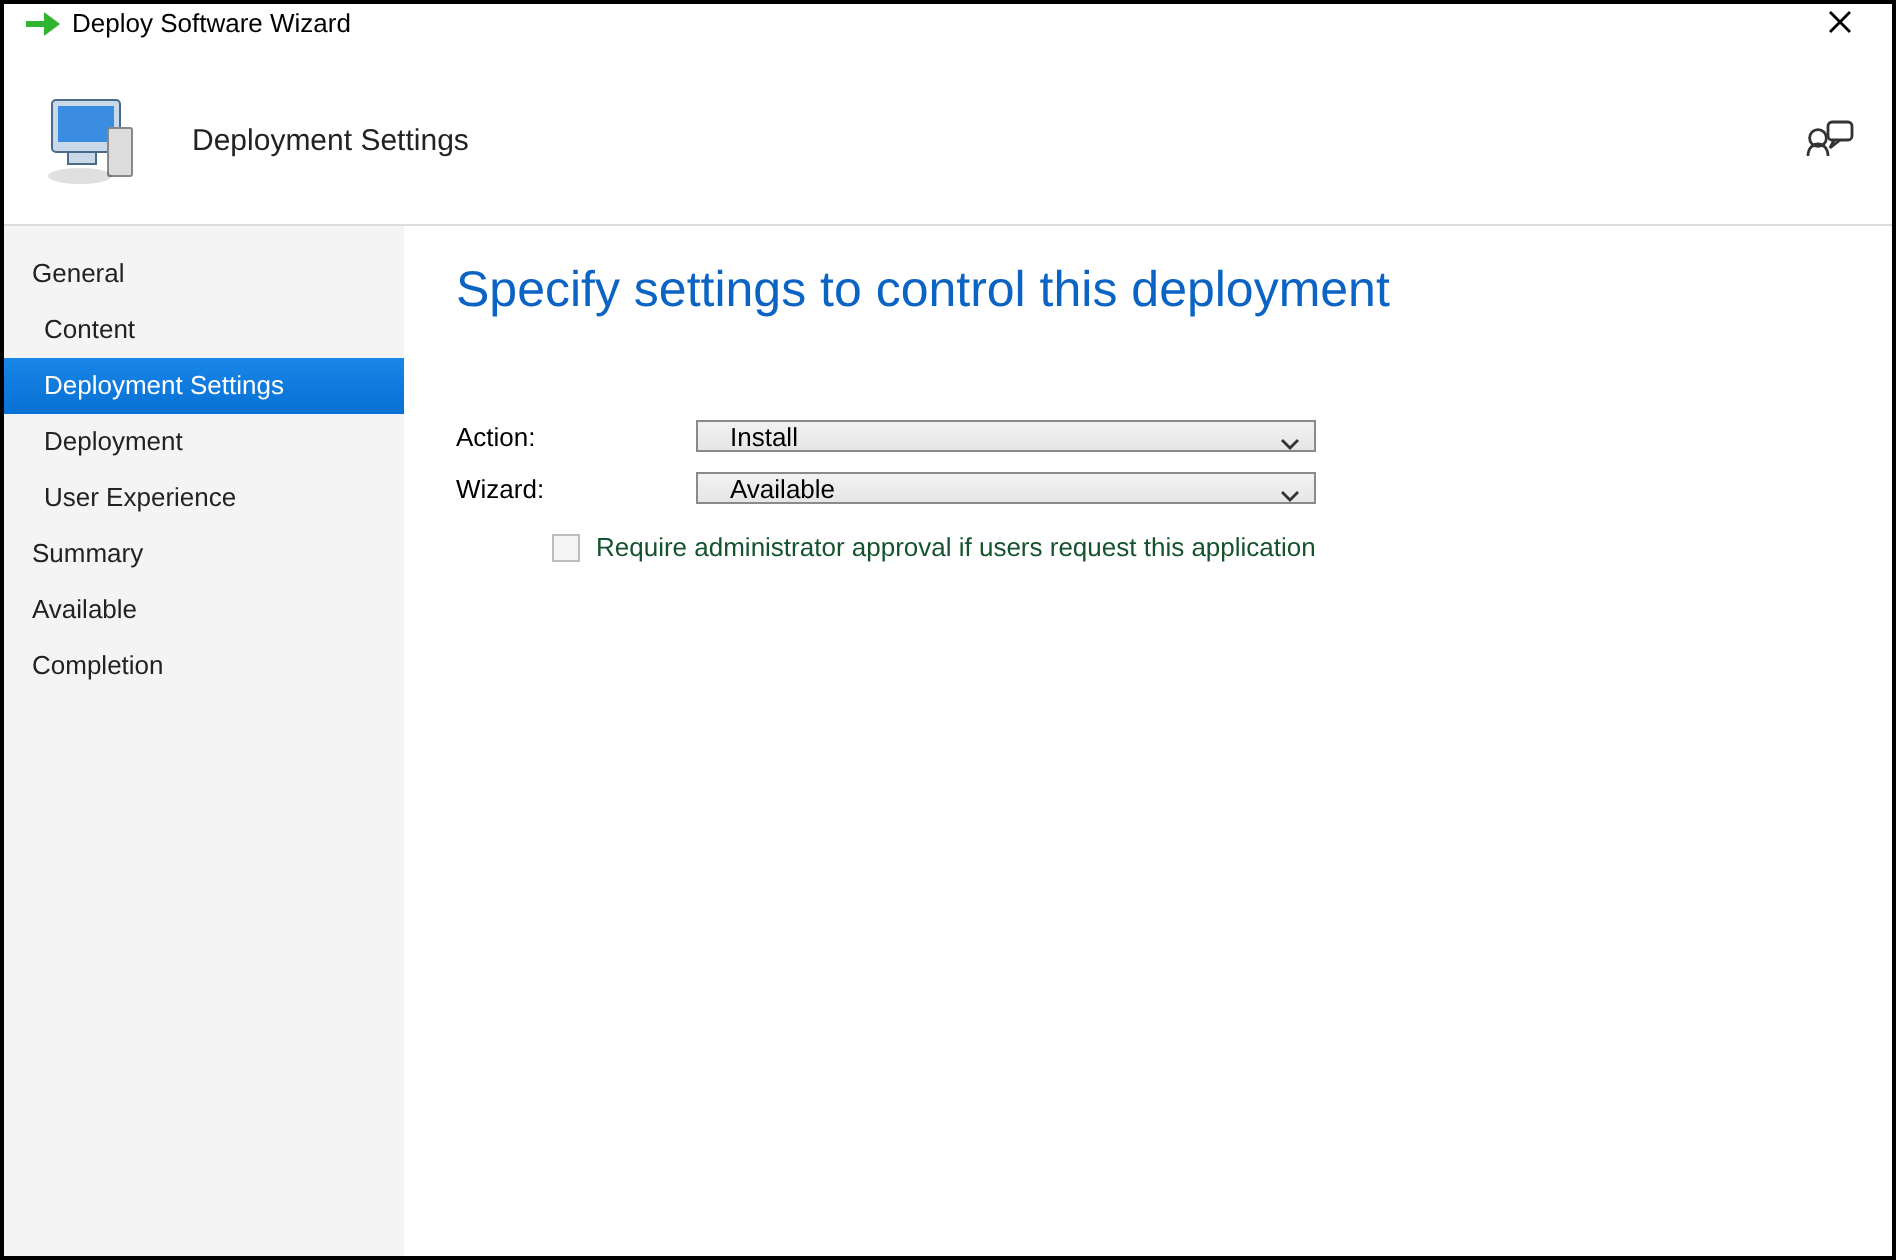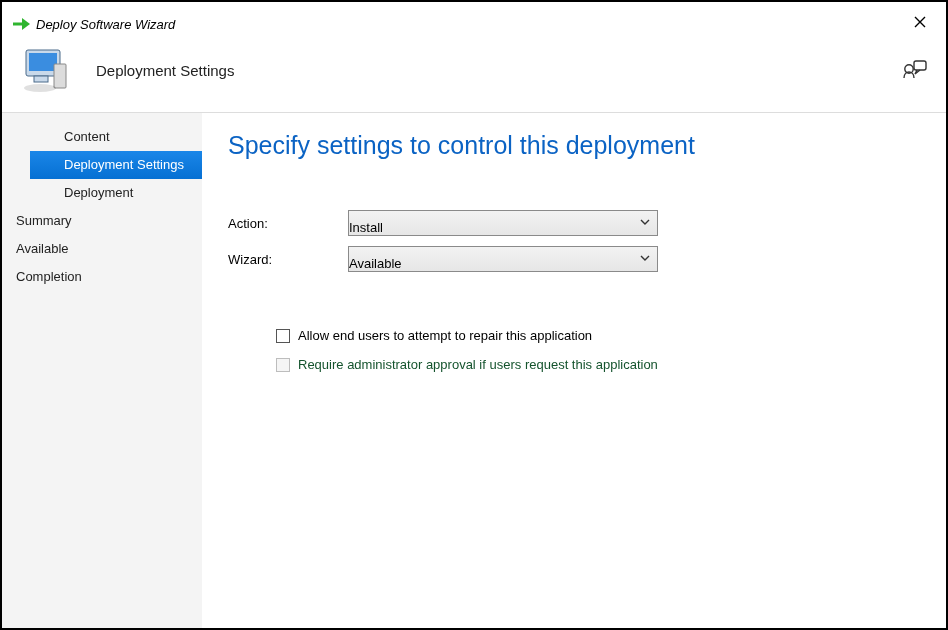--- a/index.html
+++ b/index.html
@@ -16,24 +16,23 @@
     height: 630px;
     border: 2px solid #000;
     display: flex;
     flex-direction: column;
     position: relative;
     overflow: hidden;
   }
   
   .titlebar {
     display: flex;
-    align-items: flex-end;
+    align-items: flex-start;
     height: 28px;
     padding: 2px 6px 2px 10px;
-    font-style: italic;
   }
   .titlebar .title-text {
     flex: 1;
     font-size: 13px;
     padding-left: 4px;
   }
   .titlebar .close {
     width: 40px;
     text-align: center;
     font-size: 16px;
@@ -68,22 +67,21 @@
     padding-top: 10px;
     font-size: 13px;
     color: #222;
   }
   .nav-item {
     padding: 4px 10px 4px 14px;
     line-height: 20px;
     white-space: nowrap;
   }
   .nav-item.indent {
-    padding-left: 34px;
-    margin-left: 28px;
+    padding-left: 20px;
   }
   .nav-item.active {
     background: #0b7dda;
     background: linear-gradient(#1a86e8, #0670d3);
     color: #fff;
   }
   .content {
     flex:1;
     position: relative;
     padding: 18px 26px;
@@ -100,26 +98,26 @@
     align-items: center;
     margin-bottom: 10px;
   }
   .form-label {
     width: 120px;
     font-size: 13px;
   }
   .combo {
     position: relative;
     width: 310px;
-    height: 26px;
+    height: 16px;
     border: 1px solid #8a8a8a;
     background: linear-gradient(#f2f2f2, #e6e6e6);
     display:flex;
-    align-items:flex-end;
-    padding: 0 26px 0 0;
+    align-items:flex-start;
+    padding: 0 26px 0 16px;
     font-size: 13px;
     color:#000;
     box-sizing: border-box;
   }
   .combo .chev {
     position:absolute;
     right:6px;
     top: 4px;
     color:#333;
   }
@@ -197,23 +195,25 @@
         <path d="M2 20 C2 16 4.5 14 7 14 C9.5 14 12 16 12 20" fill="none" stroke="#333" stroke-width="1.4"></path>
         <rect x="12" y="3" width="12" height="9" rx="2" fill="none" stroke="#333" stroke-width="1.4"></rect>
         <path d="M15 12 L13 16 L18 12" fill="none" stroke="#333" stroke-width="1.4"></path>
       </svg>
     </span>
   </div>
 
   <div class="body">
 
     <div class="sidebar">
+      <div class="nav-item"><span>General</span></div>
       <div class="nav-item indent"><span>Content</span></div>
       <div class="nav-item indent active"><span>Deployment Settings</span></div>
       <div class="nav-item indent"><span>Deployment</span></div>
+      <div class="nav-item indent"><span>User Experience</span></div>
       <div class="nav-item"><span>Summary</span></div>
       <div class="nav-item"><span>Available</span></div>
       <div class="nav-item"><span>Completion</span></div>
     </div>
 
     <div class="content">
       <h1 class="page-heading">Specify settings to control this deployment</h1>
 
       <div class="form-row">
         <span class="form-label">Action:</span>
@@ -232,24 +232,20 @@
         <div class="combo">
           <span>Available</span>
           <span class="chev">
             <svg width="12" height="14" viewBox="0 0 12 14">
                 <path d="M2 5 L6 9 L10 5" fill="none" stroke="#333" stroke-width="1.4"></path>
               </svg>
           </span>
         </div>
       </div>
 
-      <div class="check-row">
-        <span class="checkbox"></span>
-        <span>Allow end users to attempt to repair this application</span>
-      </div>
 
       <div class="check-row disabled">
         <span class="checkbox"></span>
         <span>Require administrator approval if users request this application</span>
       </div>
 
     </div>
 
   </div>
 </div>

